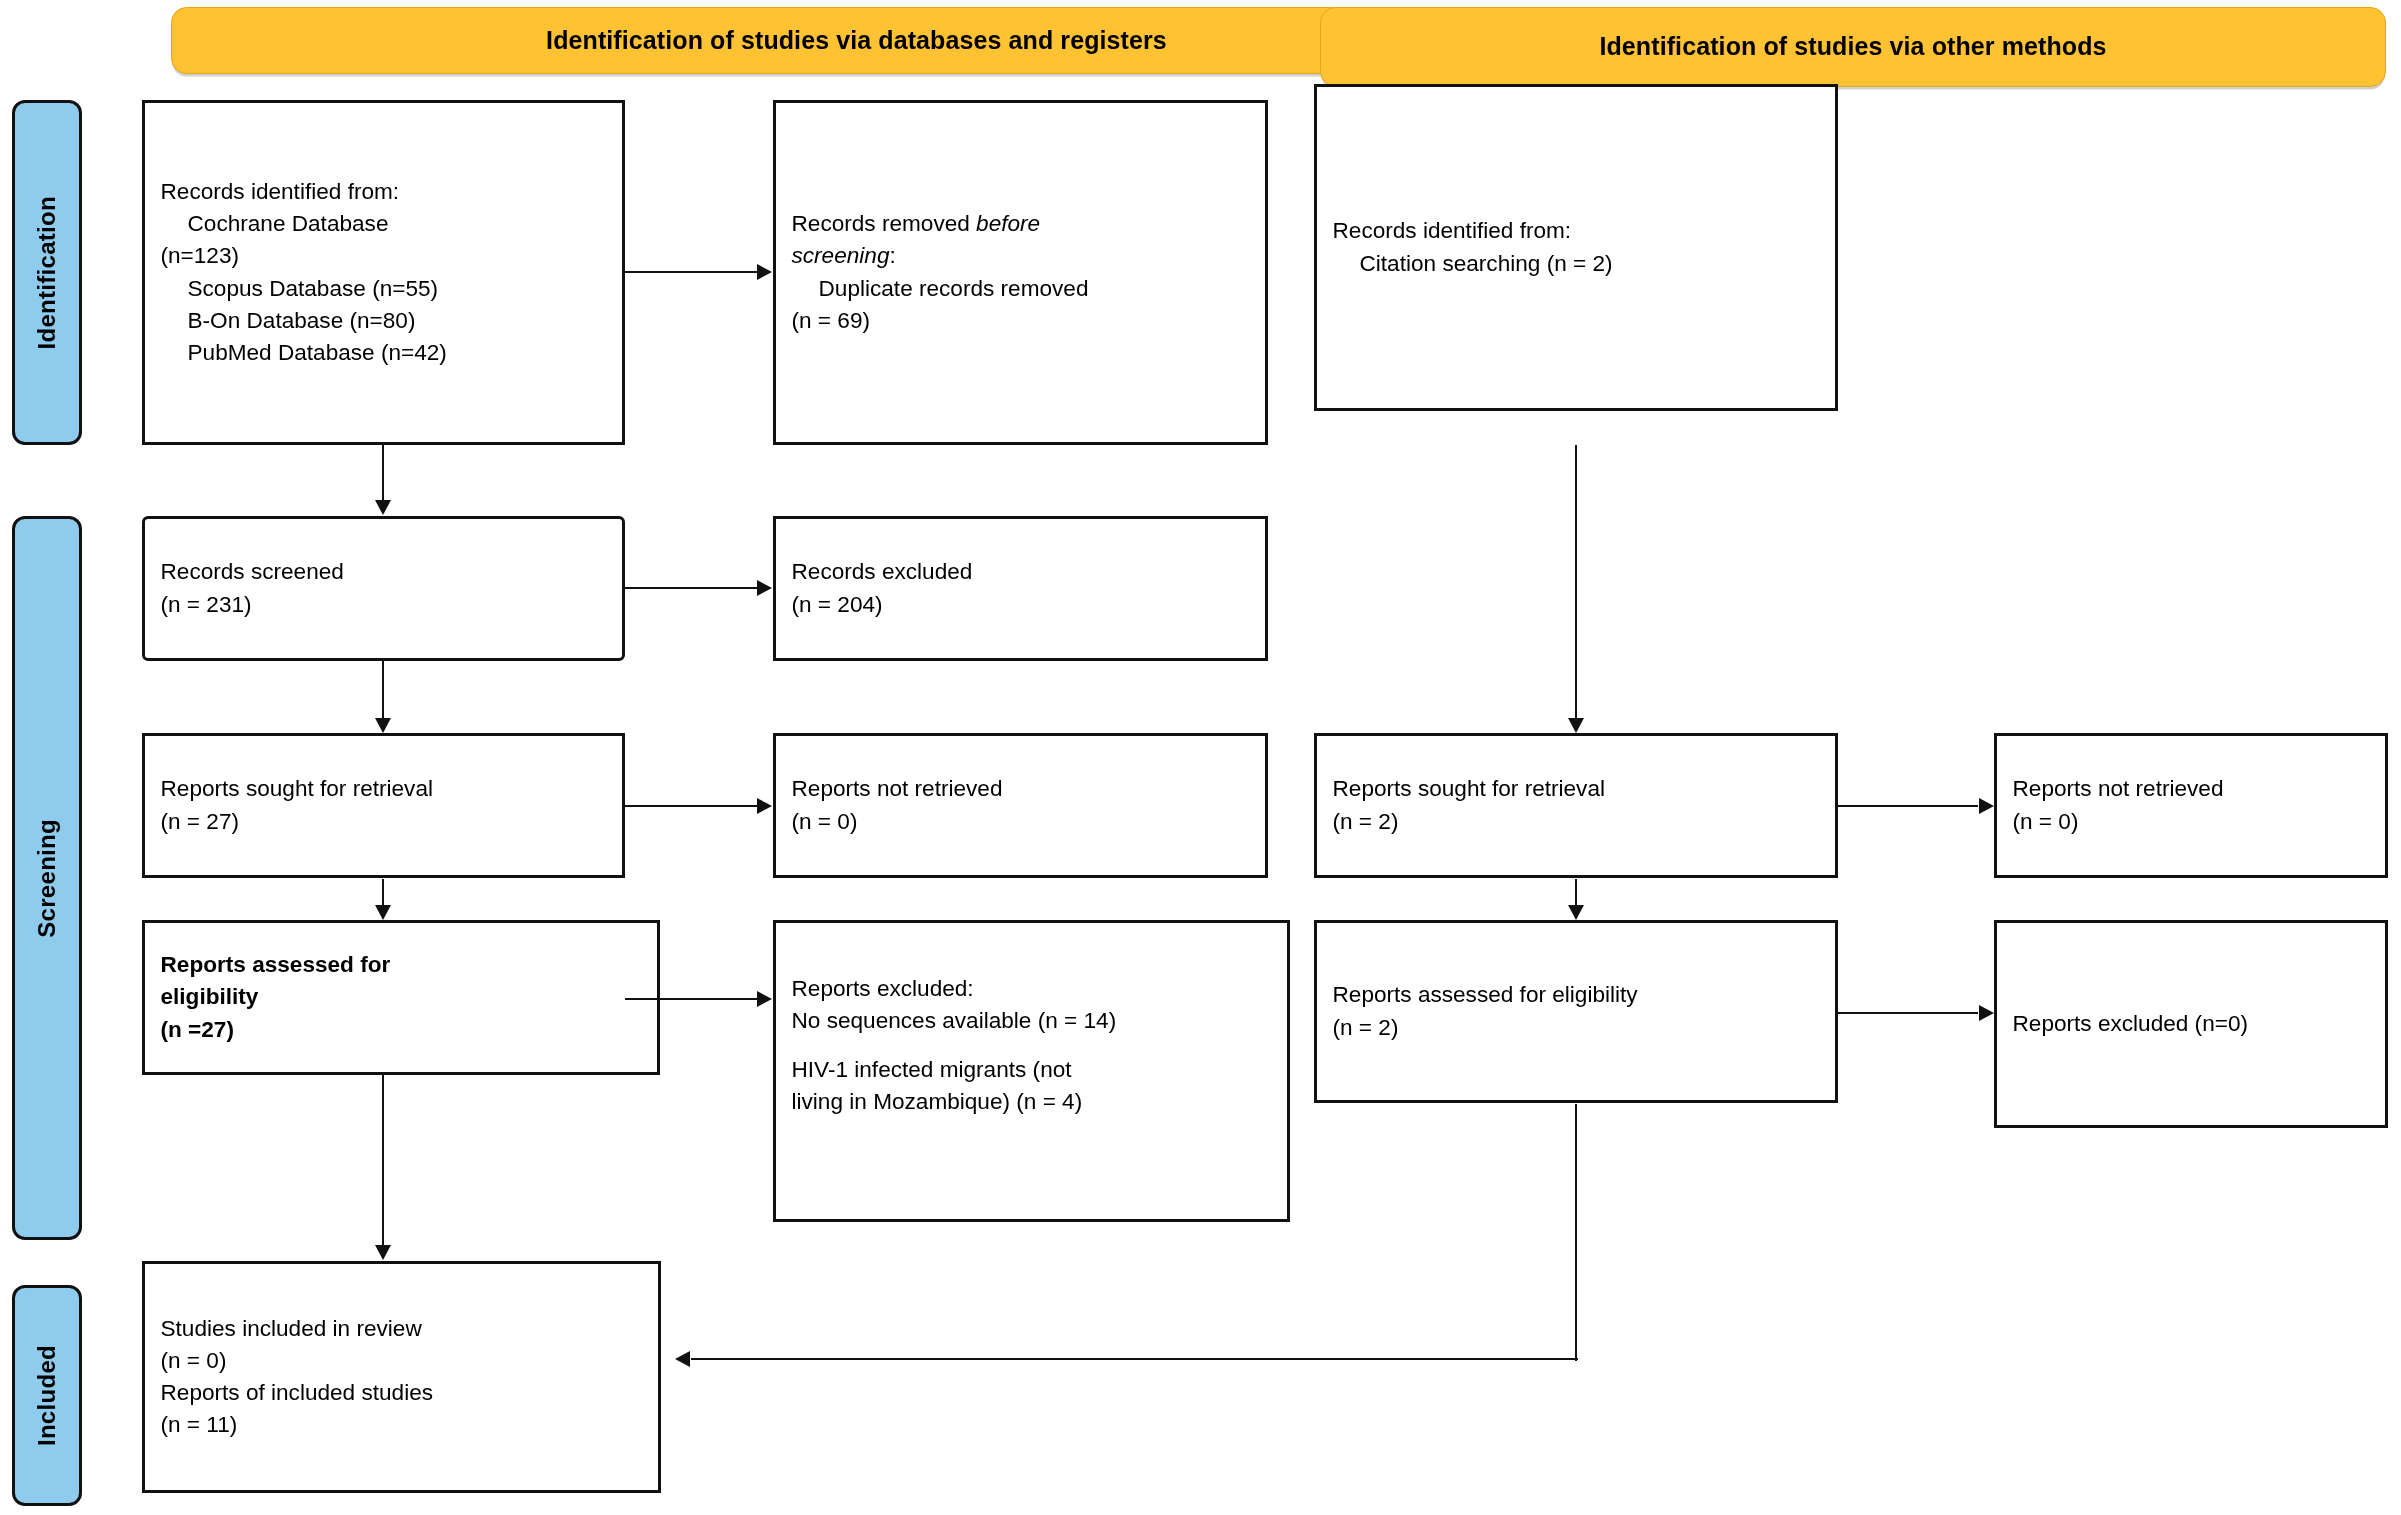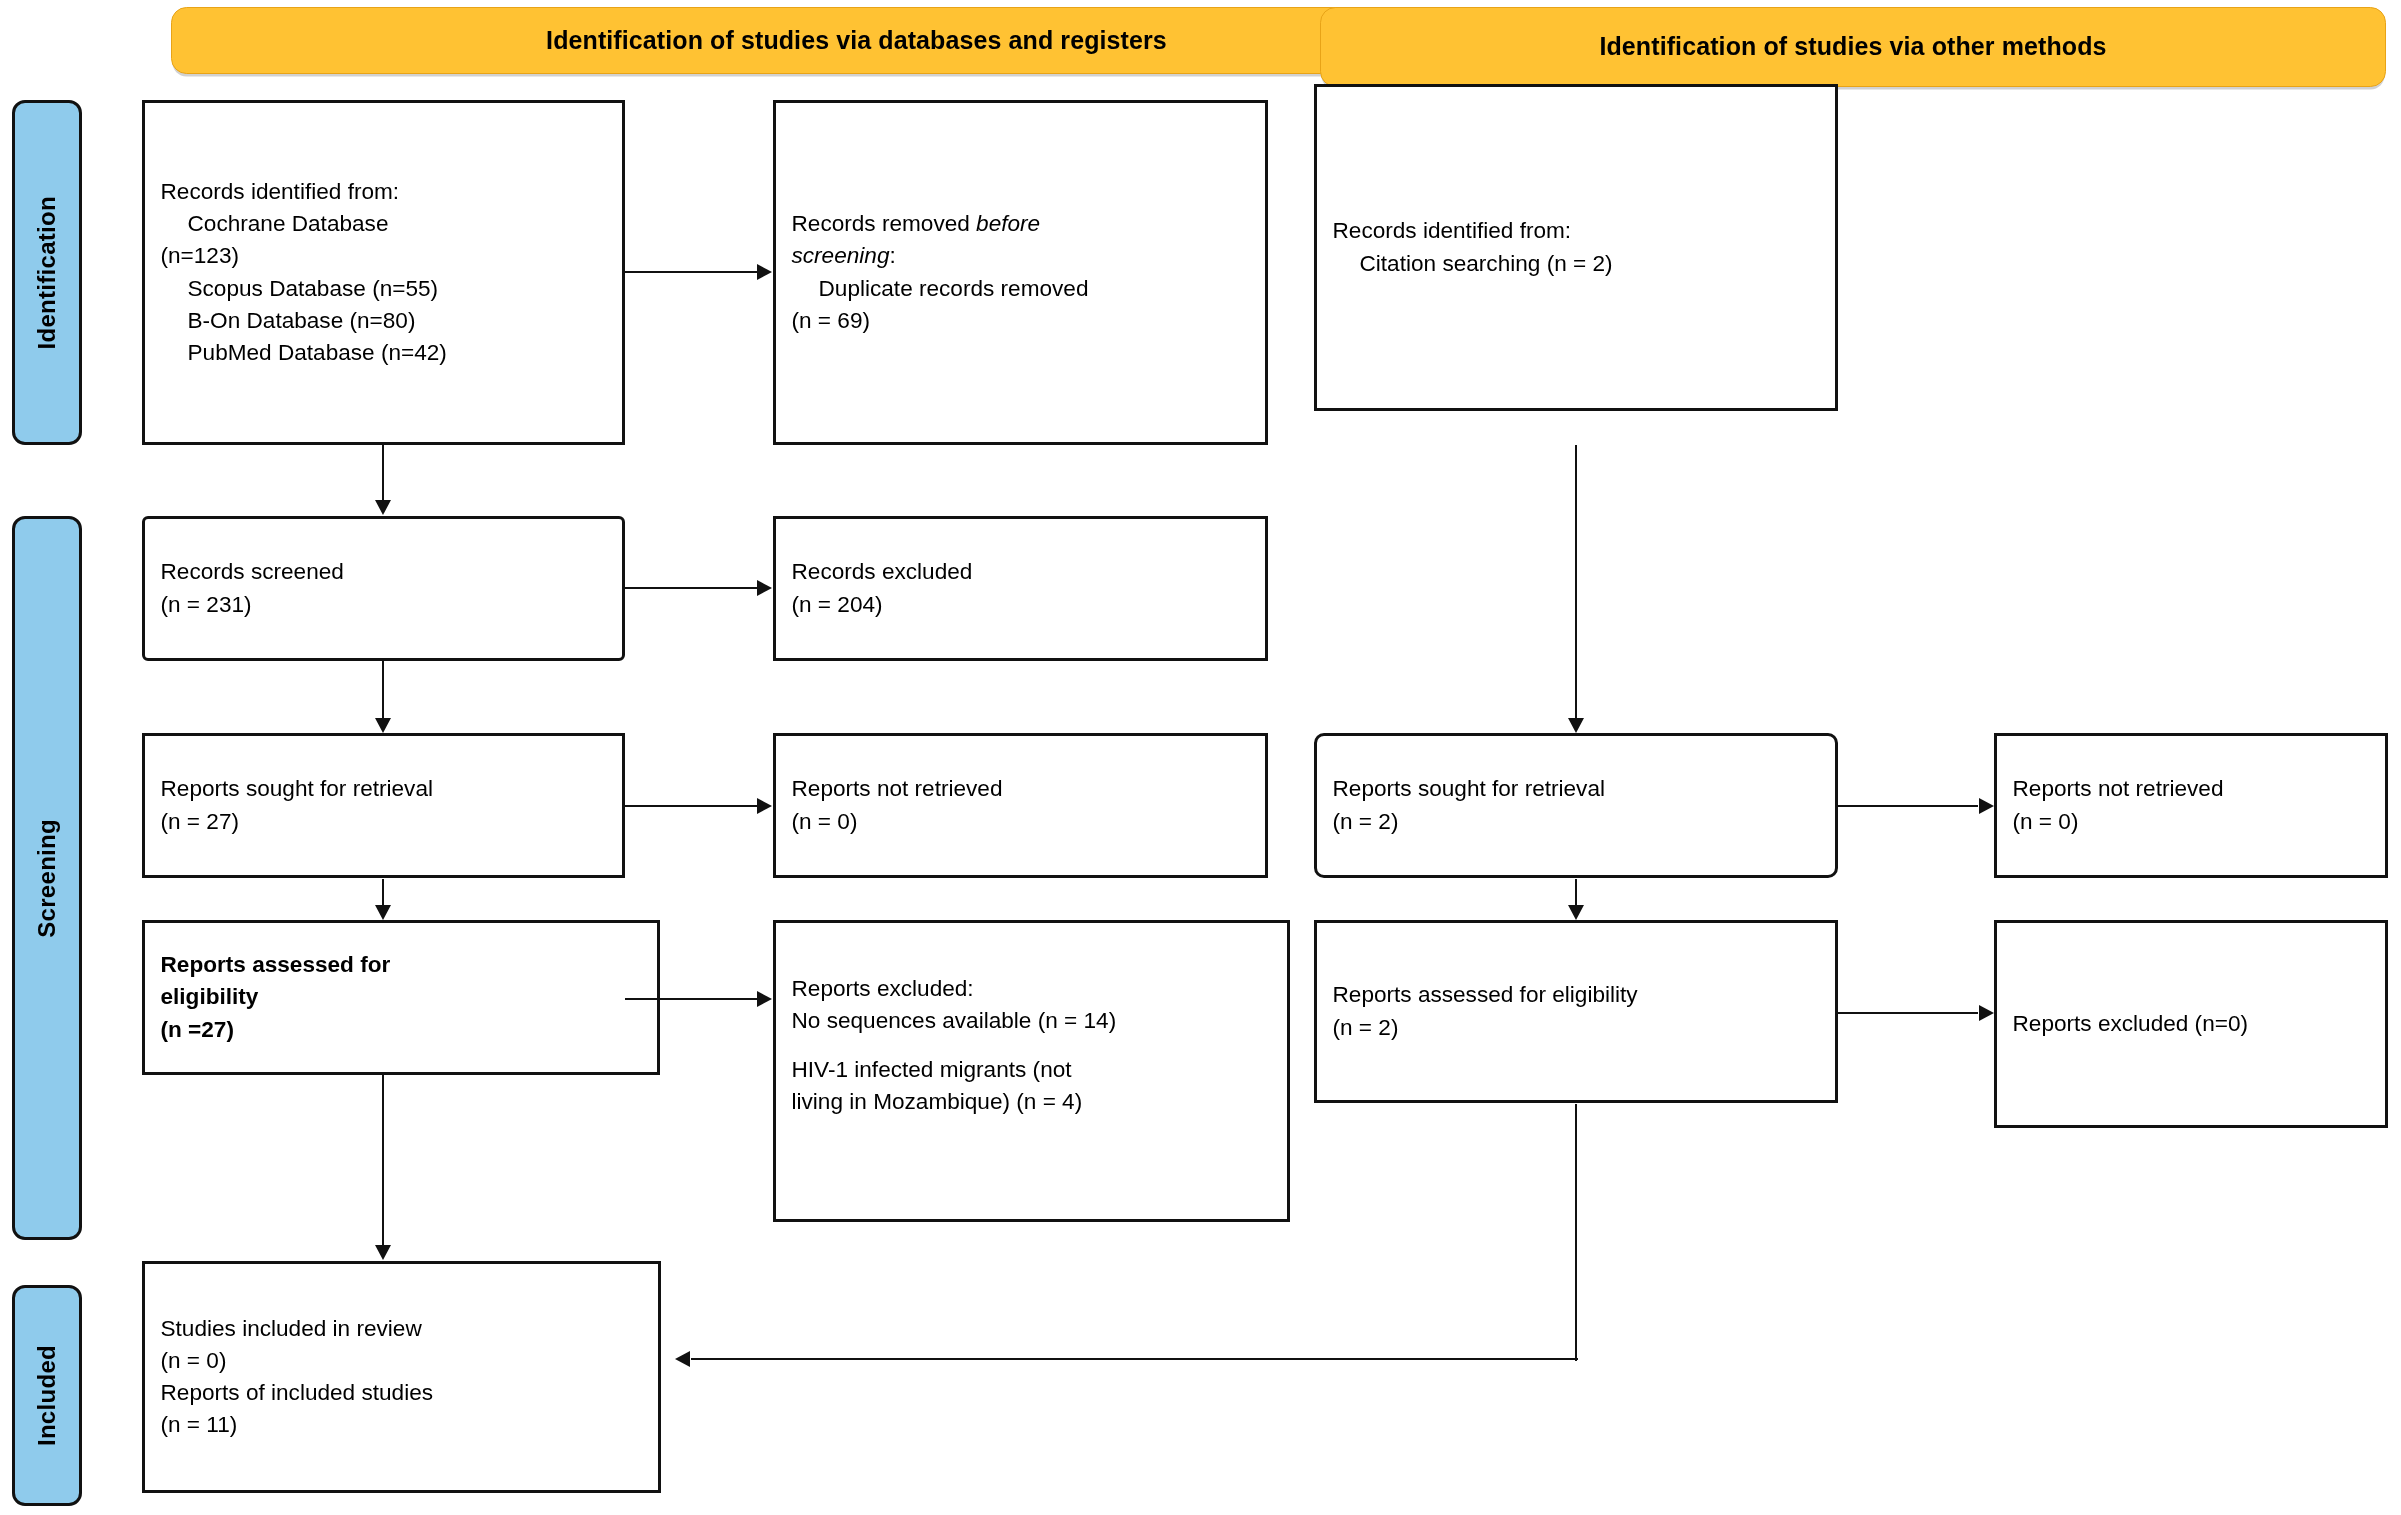--- a/index.html
+++ b/index.html
@@ -183,21 +183,21 @@
 <span>(n = 0)</span>
 <span>Reports of included studies</span>
 <span>(n = 11)</span></div>
   </div>
 
   <div class="box" style="left:1314px; top:84px; width:524px; height:327px;">
     <div class="txt"><span>Records identified from:</span>
 <span class="ind"></span><span>Citation searching (n = 2)</span></div>
   </div>
 
-  <div class="box" style="left:1314px; top:733px; width:524px; height:145px;border-radius:10px;">
+  <div class="box" style="left:1314px; top:733px; width:524px; height:145px;">
     <div class="txt"><span>Reports sought for retrieval</span>
 <span>(n = 2)</span></div>
   </div>
 
   <div class="box" style="left:1994px; top:733px; width:394px; height:145px;">
     <div class="txt"><span>Reports not retrieved</span>
 <span>(n = 0)</span></div>
   </div>
 
   <div class="box" style="left:1314px; top:920px; width:524px; height:183px;">

